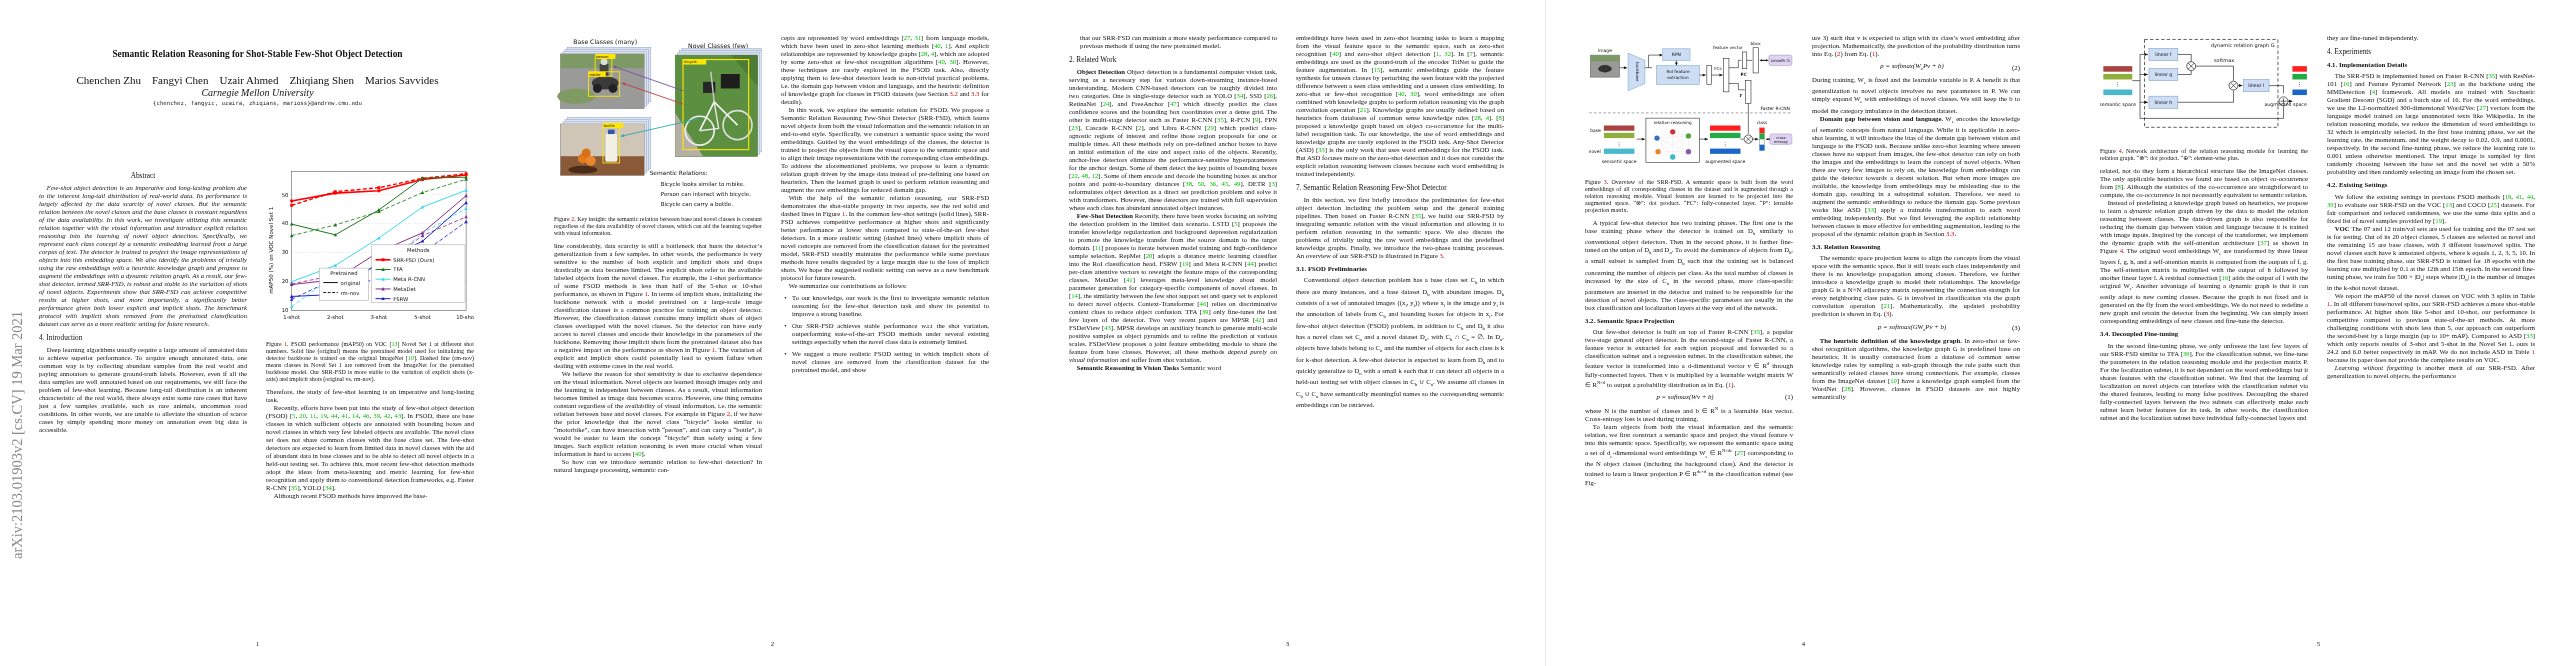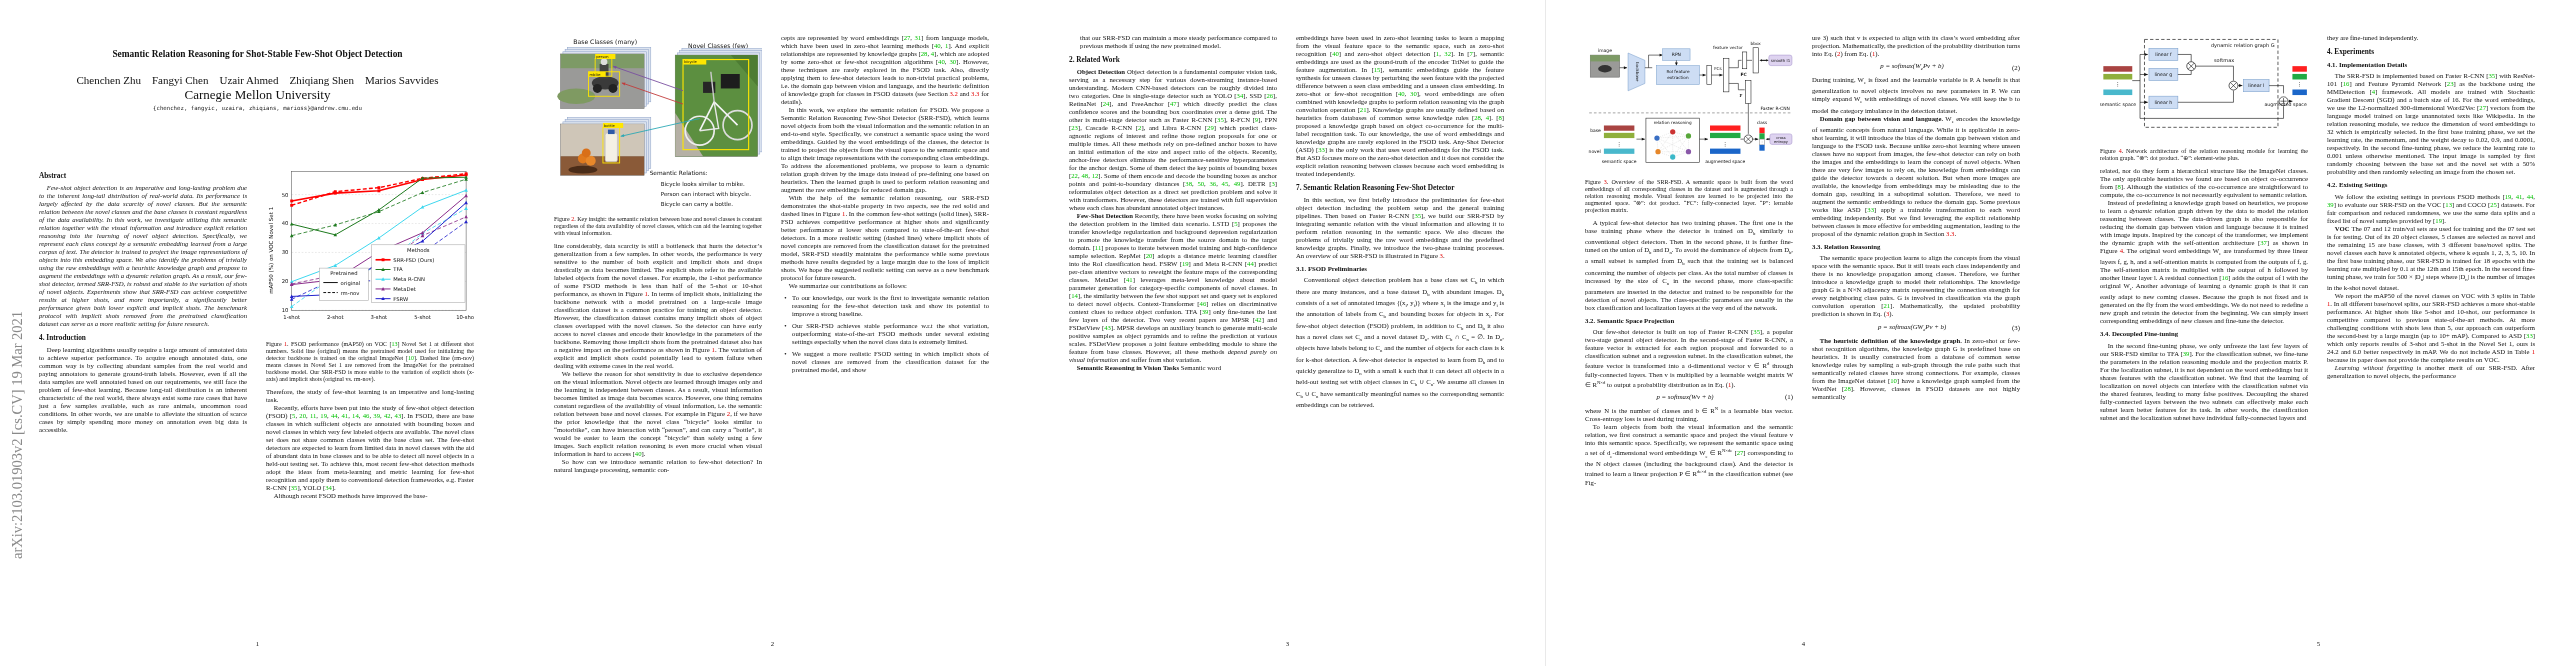--- a/index.html
+++ b/index.html
@@ -3,31 +3,31 @@
 <meta charset="utf-8">
 <style>
   html,body{margin:0;padding:0;background:#ffffff;}
   body{width:2576px;height:667px;position:relative;font-family:"Liberation Serif",serif;color:#111;}
   .sheet{position:absolute;top:0;width:515px;height:667px;background:#fff;overflow:hidden;border-right:0.6px solid #e9e9e9;}
   .watermark-wrap{position:absolute;left:9px;top:559px;width:0;height:0;z-index:5;}
   .watermark{transform:rotate(-90deg);transform-origin:left top;white-space:nowrap;color:#8a8a8a;font-size:14.5px;font-family:"Liberation Serif",serif;}
   .titleblock{position:absolute;left:39px;right:39px;top:0;text-align:center;}
   .title{margin-top:49px;font-size:9.4px;font-weight:bold;}
   .authors{margin-top:14.5px;font-size:11px;white-space:pre;}
-  .affil{margin-top:1.7px;font-size:13px;}
+  .affil{margin-top:1.7px;font-size:10px;font-style:italic;}
   .email{margin-top:2.2px;font-size:5.7px;font-family:"DejaVu Sans Mono",monospace;color:#222;}
   .col{position:absolute;width:208px;top:34px;}
   .col.left{left:39px;}
   .col.right{left:266px;}
   .p1 .col{top:166px;}
   .pagenum{position:absolute;bottom:20px;left:0;right:0;text-align:center;font-size:6.7px;}
   .para{font-size:6.7px;line-height:8px;text-align:justify;}
   .para.ind{text-indent:7.8px;}
   .para.it{font-style:italic;}
-  .h1{font-size:7.3px;font-weight:bold;margin:5.6px 0 3.9px 0;line-height:8.6px;}
+  .h1{font-size:7.3px;font-weight:normal;margin:5.6px 0 3.9px 0;line-height:8.6px;}
   .h2{font-size:6.8px;font-weight:bold;margin:5px 0 3.3px 0;line-height:8px;}
   .cap{font-size:6px;line-height:7px;text-align:justify;margin:2.2px 0 4.4px 0;}
   .bullet{font-size:6.7px;line-height:8px;text-align:justify;margin:3.9px 0 0 3.3px;padding-left:7.8px;position:relative;}
   .bullet .mk{position:absolute;left:0;top:0;}
   .bullcont{font-size:6.7px;line-height:8px;text-align:justify;margin:0 0 0 3.3px;padding-left:7.8px;}
   .eq{display:flex;align-items:center;font-size:6.8px;margin:4.4px 0;}
   .eq .bd{flex:1;text-align:center;font-style:italic;}
   .eq .nm{font-style:normal;}
   .cg{color:#00c300;}
   .cr{color:#e30000;}
@@ -44,21 +44,21 @@
 </div>
 
 <section class="sheet p1" style="left:0">
   <header class="titleblock">
     <div class="title">Semantic Relation Reasoning for Shot-Stable Few-Shot Object Detection</div>
     <div class="authors">Chenchen Zhu    Fangyi Chen    Uzair Ahmed    Zhiqiang Shen    Marios Savvides</div>
     <div class="affil">Carnegie Mellon University</div>
     <div class="email">{chenchez, fangyic, uzaira, zhiqians, marioss}@andrew.cmu.edu</div>
   </header>
   <div class="col left">
-      <div class="h1" style="text-align: left;">Abstract</div>
+      <div class="h1" style="text-align: center;">Abstract</div>
       <div class="para ind it">Few-shot object detection is an imperative and long-lasting problem due to the inherent long-tail distribution of real-world data. Its performance is largely affected by the data scarcity of novel classes. But the semantic relation between the novel classes and the base classes is constant regardless of the data availability. In this work, we investigate utilizing this semantic relation together with the visual information and introduce explicit relation reasoning into the learning of novel object detection. Specifically, we represent each class concept by a semantic embedding learned from a large corpus of text. The detector is trained to project the image representations of objects into this embedding space. We also identify the problems of trivially using the raw embeddings with a heuristic knowledge graph and propose to augment the embeddings with a dynamic relation graph. As a result, our few-shot detector, termed SRR-FSD, is robust and stable to the variation of shots of novel objects. Experiments show that SRR-FSD can achieve competitive results at higher shots, and more importantly, a significantly better performance given both lower explicit and implicit shots. The benchmark protocol with implicit shots removed from the pretrained classification dataset can serve as a more realistic setting for future research.</div>
       <div class="h1">4. Introduction</div>
       <div class="para ind">Deep learning algorithms usually require a large amount of annotated data to achieve superior performance. To acquire enough annotated data, one common way is by collecting abundant samples from the real world and paying annotators to generate ground-truth labels. However, even if all the data samples are well annotated based on our requirements, we still face the problem of few-shot learning. Because long-tail distribution is an inherent characteristic of the real world, there always exist some rare cases that have just a few samples available, such as rare animals, uncommon road conditions. In other words, we are unable to alleviate the situation of scarce cases by simply spending more money on annotation even big data is accessible.</div>
     </div>
   <div class="col right">
       <div class="figwrap"><svg width="208" height="170" viewBox="0 0 374 306">
           <line x1="46" y1="258" x2="360" y2="258" stroke="#d8d8d8" stroke-width="1" stroke-dasharray="3 3"></line>
           <text x="40" y="261.5" font-size="9.5" font-family="DejaVu Sans, sans-serif" fill="#111" text-anchor="end">10</text>
           <line x1="46" y1="205.91666666666666" x2="360" y2="205.91666666666666" stroke="#d8d8d8" stroke-width="1" stroke-dasharray="3 3"></line>
           <text x="40" y="209.41666666666666" font-size="9.5" font-family="DejaVu Sans, sans-serif" fill="#111" text-anchor="end">20</text>

